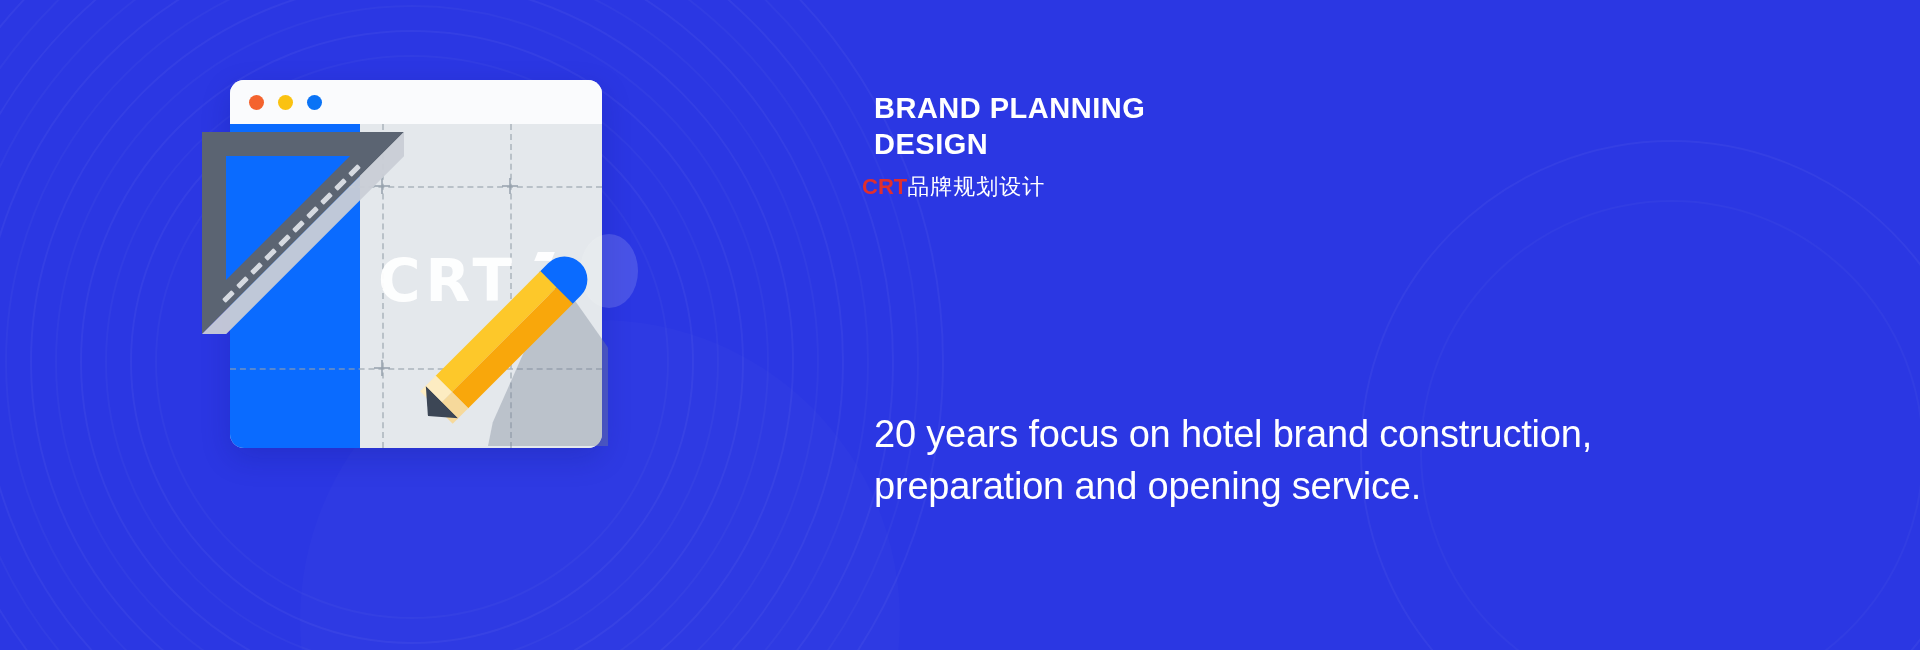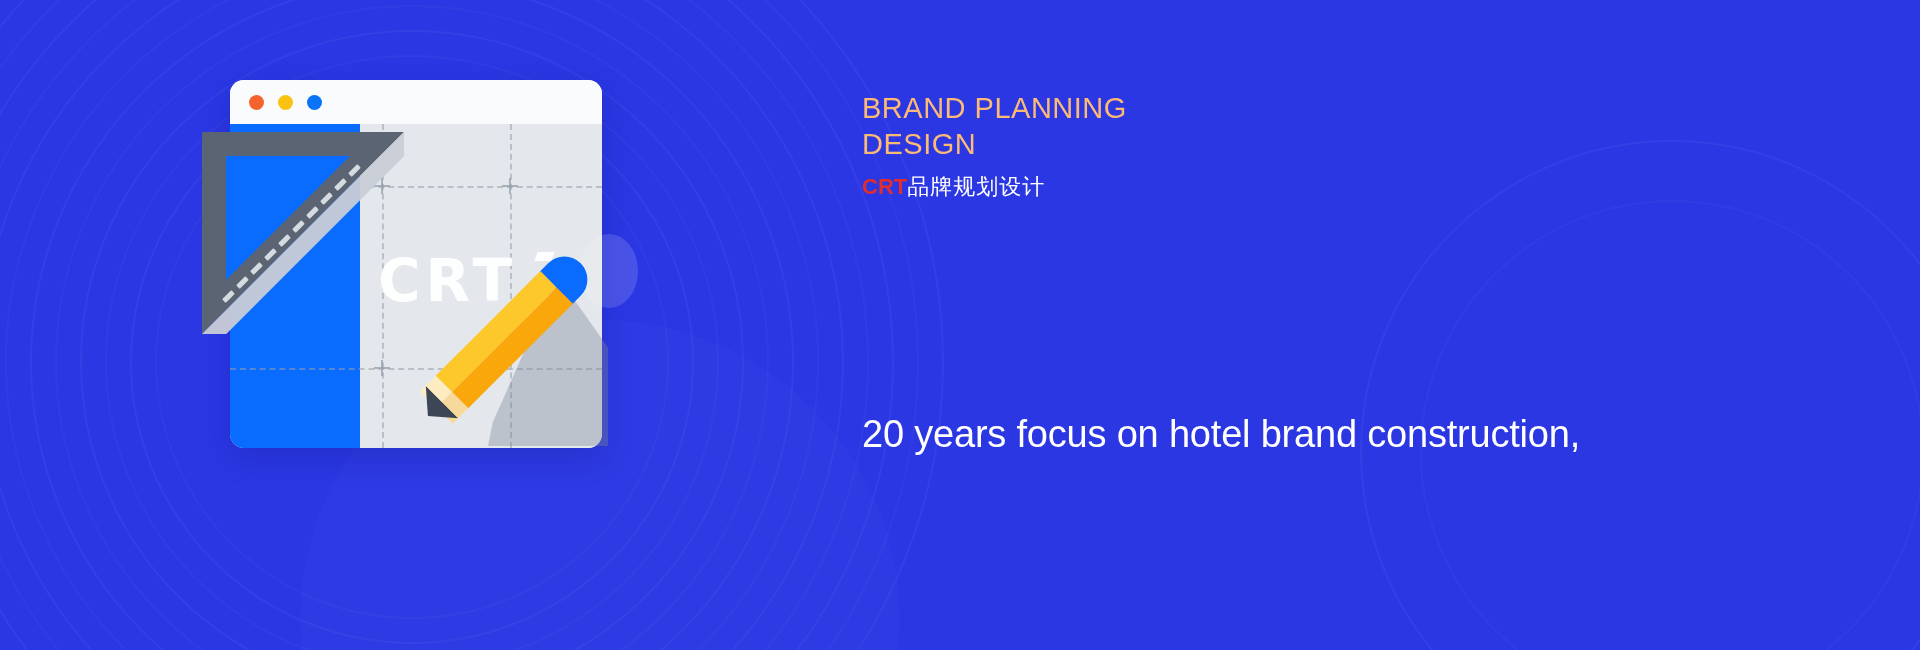--- a/index.html
+++ b/index.html
@@ -257,47 +257,47 @@
   
   #copy {
     position: absolute;
     left: 862px;
     top: 0;
     width: 900px;
     height: 650px;
   }
   .kicker {
     position: absolute;
-    left: 0;
+    left: 12px;
     top: 90px;
     width: 560px;
-    color: #fdba74;
+    color: #ffffff;
     font-size: 29px;
     line-height: 36px;
     letter-spacing: 0.5px;
-    font-weight: 400;
+    font-weight: 700;
   }
   .kicker-cn {
     position: absolute;
     left: 0;
     top: 172px;
     font-size: 22px;
     color: #ffffff;
     letter-spacing: 1px;
     white-space: nowrap;
     text-align: center;
   }
   .kicker-cn .crt-red {
     color: #e02e2e;
     font-weight: 700;
     letter-spacing: 0px;
   }
   .headline-en {
     position: absolute;
-    left: 0;
+    left: 12px;
     top: 408px;
     width: 840px;
     color: #ffffff;
     font-size: 38px;
     line-height: 52px;
     font-weight: 400;
     letter-spacing: -0.2px;
   }
   .headline-cn {
     position: absolute;
@@ -396,17 +396,18 @@
       <span>BRAND PLANNING</span><br>
       <span>DESIGN</span>
     </div>
 
     <div class="kicker-cn">
       <span class="crt-red">CRT</span><span>品牌规划设计</span>
     </div>
 
     <div class="headline-en">
       <span>20 years focus on hotel brand construction,</span><br>
+      <span>preparation and opening service.</span>
     </div>
 
   </div>
 
 </div>
 
 </body></html>

